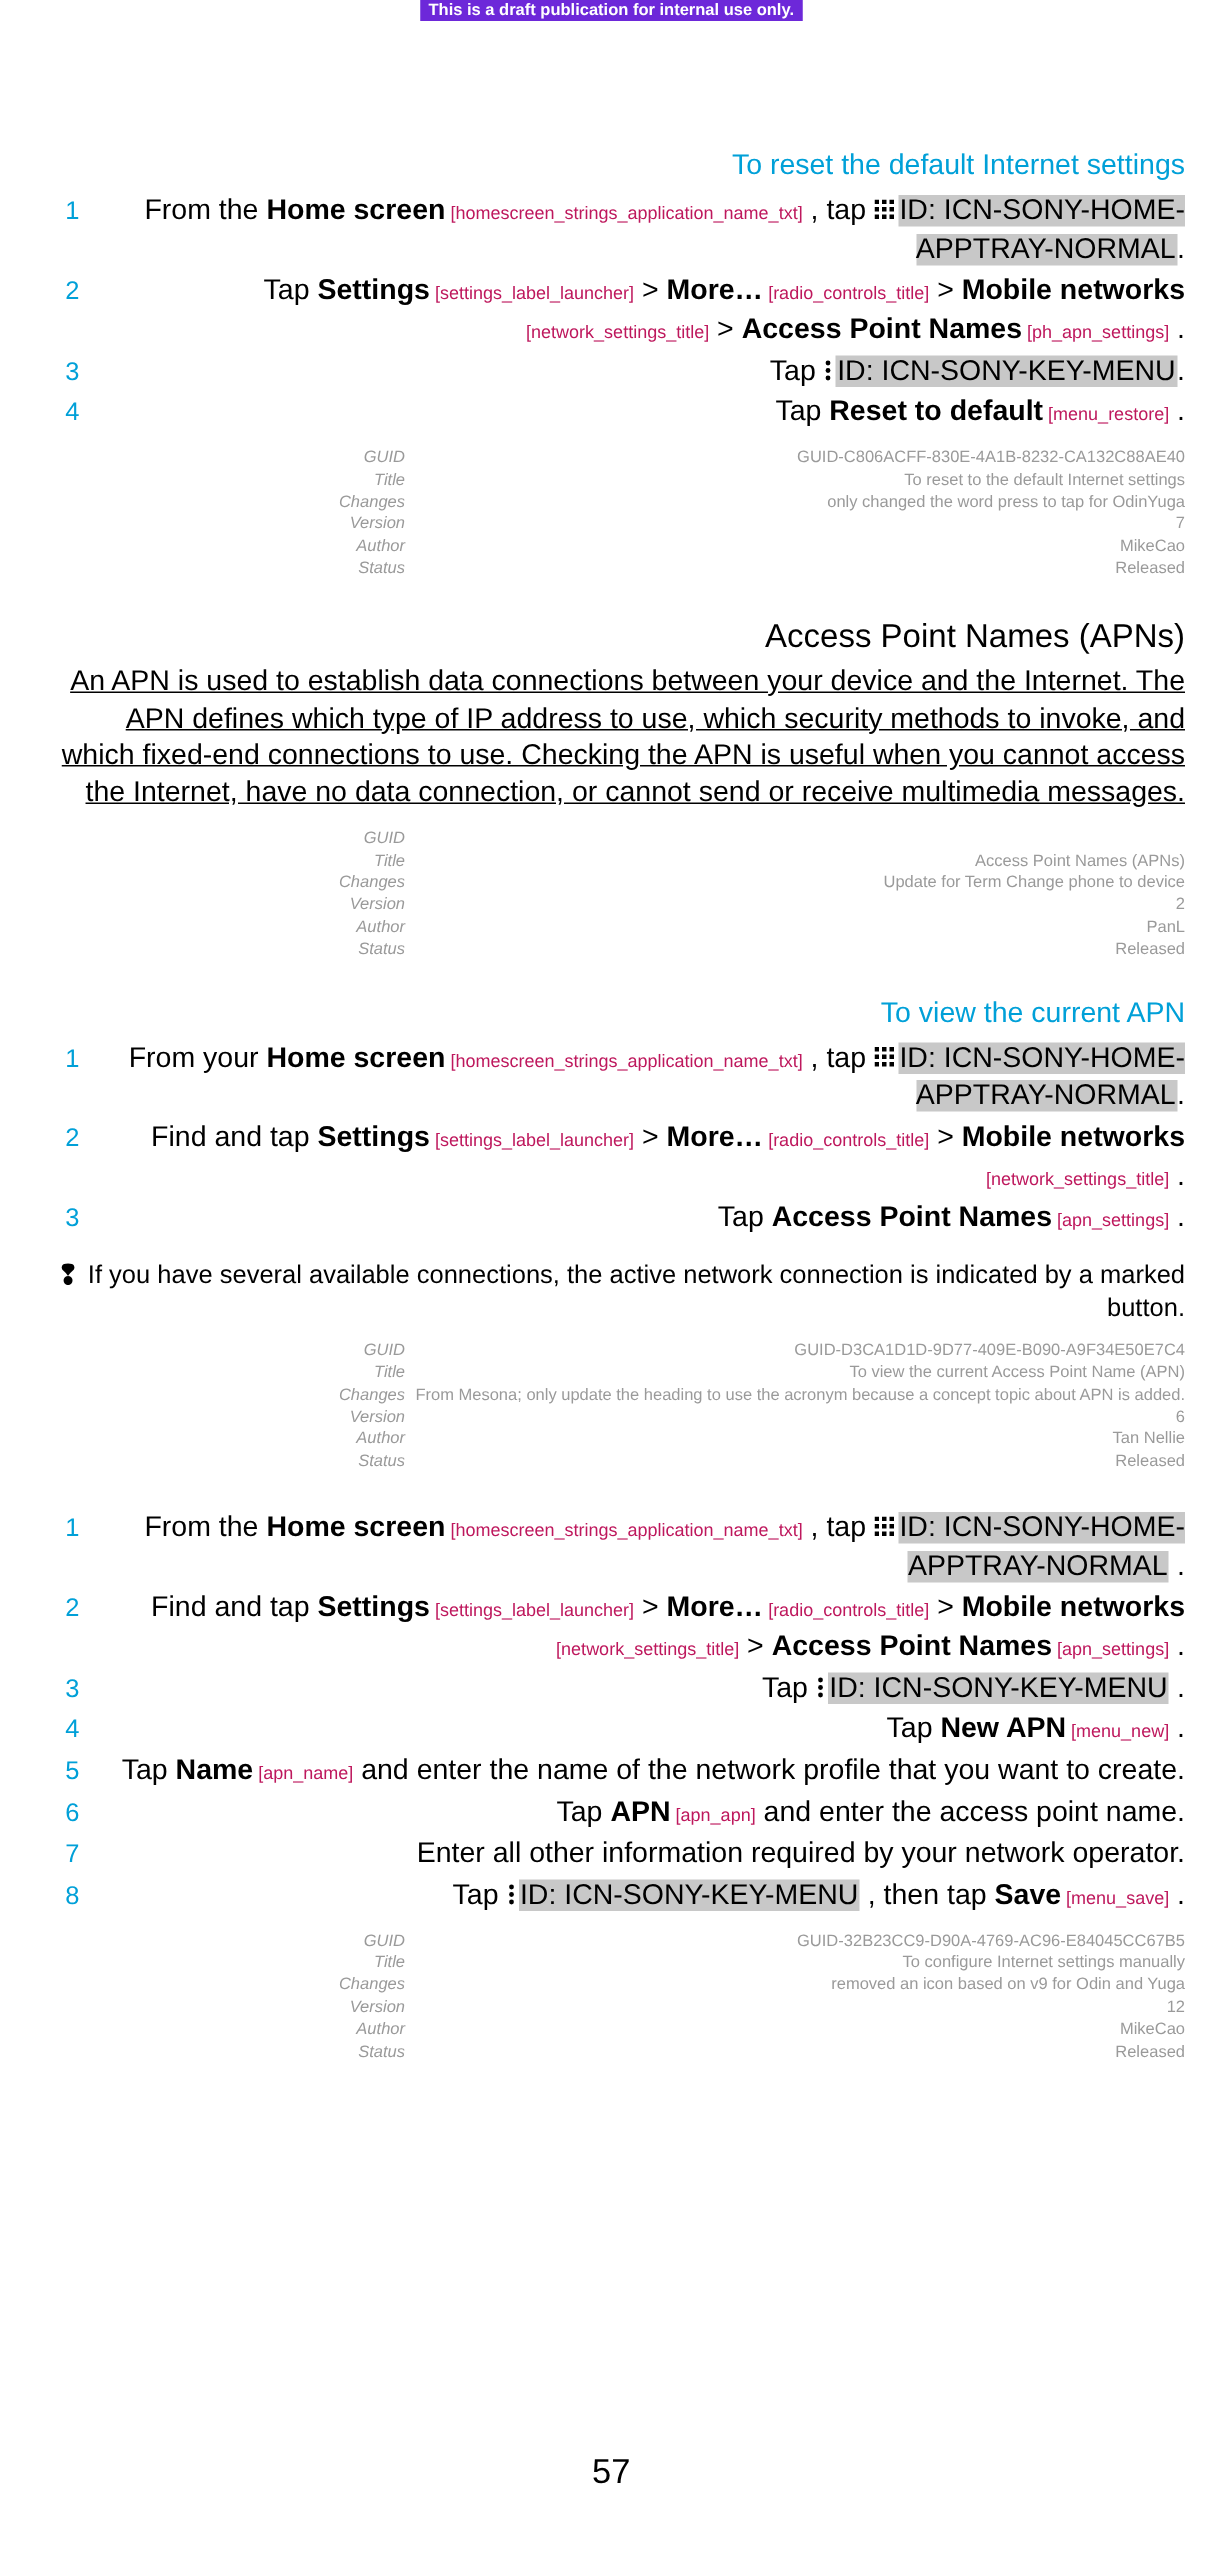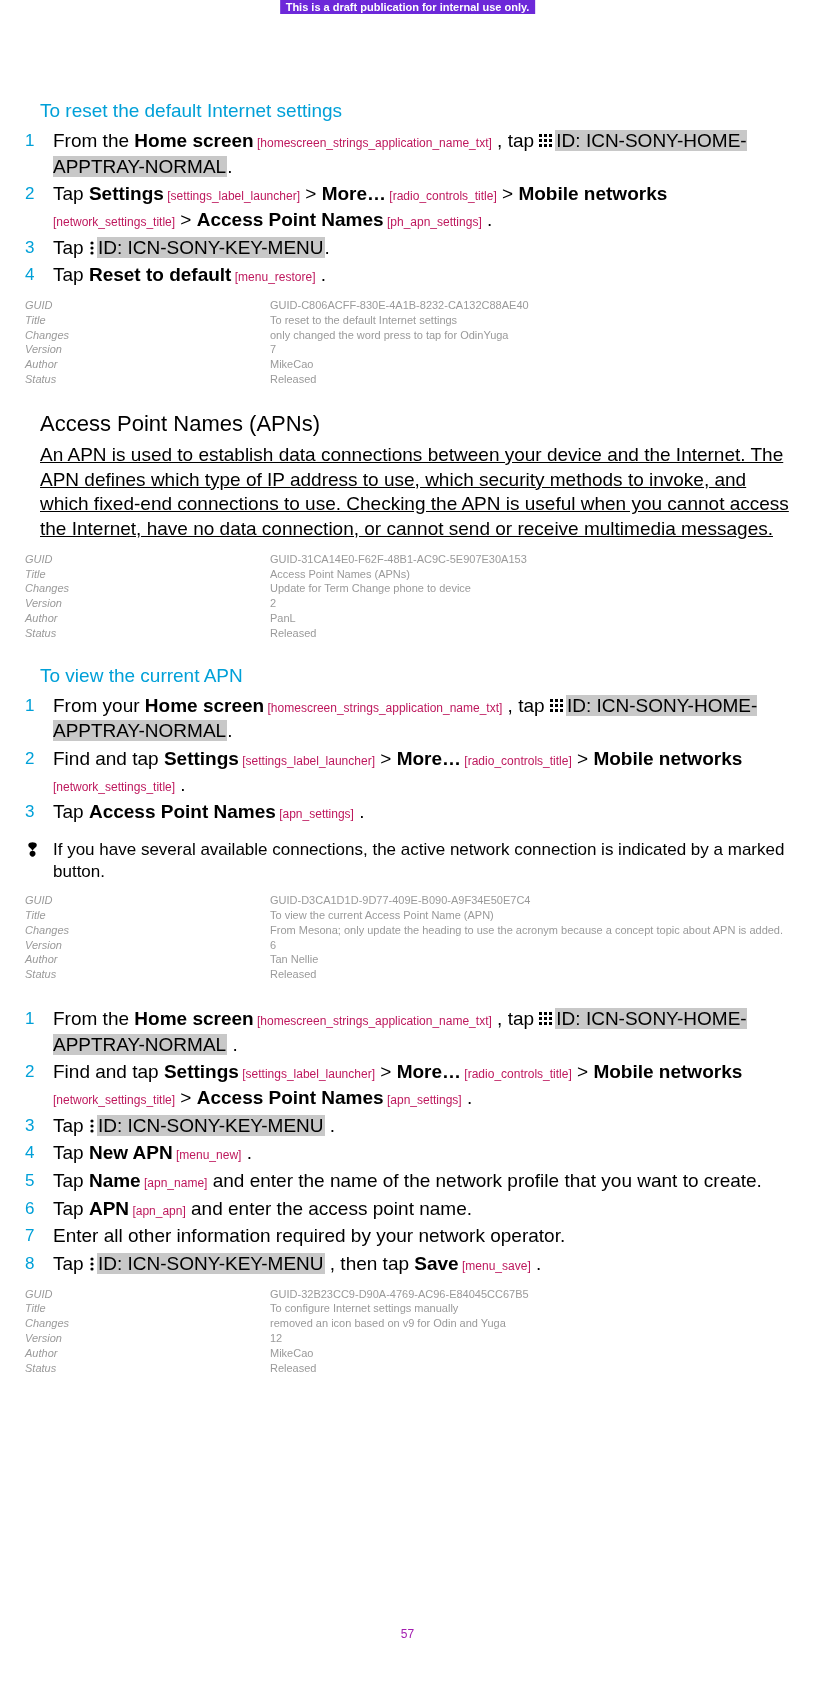--- a/index.html
+++ b/index.html
@@ -20,20 +20,21 @@
       text-align:center;
       padding:1px 6px;
       position:absolute;
       top:0;
       left:50%;
       transform:translateX(-50%);
       white-space:nowrap;
     }
     .page {
       padding: 100px 25px 80px 25px;
+      text-align: right;
     }
     .sec-title {
       color:#00a0d8;
       font-size:19px;
       font-weight:normal;
       margin:0 0 6px 15px;
     }
     .body-title {
       font-size:22px;
       font-weight:normal;
@@ -100,23 +101,23 @@
     .meta .v, .meta .k { font-style:italic; }
     .meta .v { font-style:normal; color:#9a9a9a; }
     .footer {
       position:absolute;
       bottom:28px;
       left:0; right:0;
       text-align:center;
       font-size:16px;
     }
     .page-num {
-      color:#a21caf;
-      font-size:12px;
-      margin-bottom:32px;
+      color:#000000;
+      font-size:23px;
+      margin-bottom:12px;
     }
     .footer-note {
       color:#9a9a9a;
     }
   </style>
 </head>
 <body>
 
 <div class="draft-banner">This is a draft publication for internal use only.</div>
 
@@ -190,21 +191,20 @@
         <span class="k">Status</span>
         <span class="v">Released</span>
       </div>
   </div>
 
   <div class="body-title">Access Point Names (APNs)</div>
   <div class="body-text">An APN is used to establish data connections between your device and the Internet. The APN defines which type of IP address to use, which security methods to invoke, and which fixed-end connections to use. Checking the APN is useful when you cannot access the Internet, have no data connection, or cannot send or receive multimedia messages.</div>
   <div class="meta">
     <div class="row">
         <span class="k">GUID</span>
-        <span class="v">GUID-31CA14E0-F62F-48B1-AC9C-5E907E30A153</span>
       </div>
     <div class="row">
         <span class="k">Title</span>
         <span class="v">Access Point Names (APNs)</span>
       </div>
     <div class="row">
         <span class="k">Changes</span>
         <span class="v">Update for Term Change phone to device</span>
       </div>
     <div class="row">

